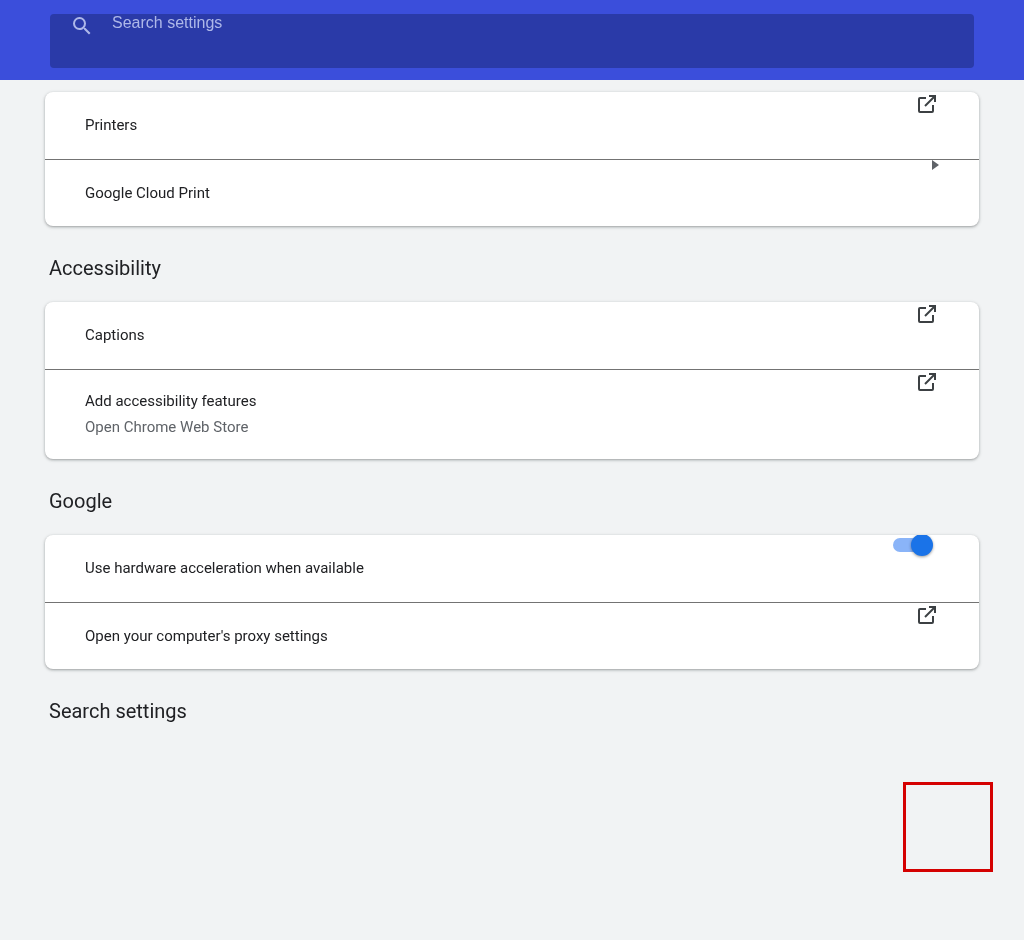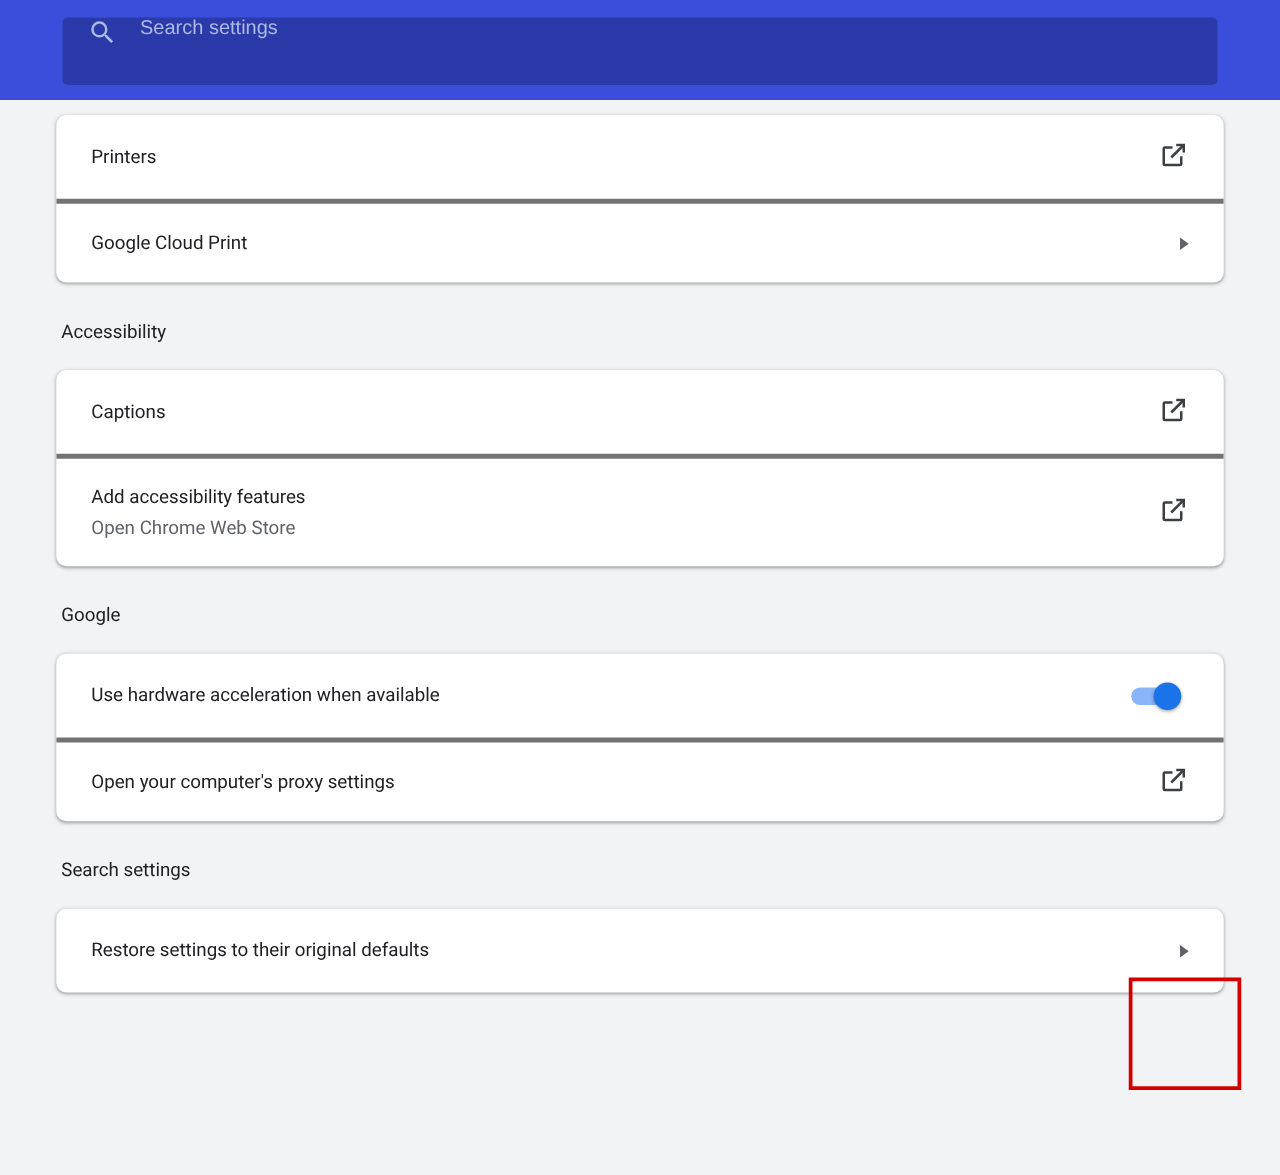--- a/index.html
+++ b/index.html
@@ -49,28 +49,27 @@
     }
     .card {
       background: #fff;
       border-radius: 8px;
       box-shadow: 0 1px 2px rgba(60,64,67,0.3), 0 1px 3px 1px rgba(60,64,67,0.15);
       overflow: hidden;
       margin-bottom: 30px;
     }
     .card-row {
       display: flex;
-      align-items: center;
       justify-content: space-between;
-      padding: 0 28px;
+      padding: 0 40px;
       min-height: 67px;
       cursor: pointer;
     }
     .card-row + .card-row {
-      border-top: 4px solid #737373;
+      border-top: 1px solid #737373;
     }
     .row-text {
       display: flex;
       flex-direction: column;
       justify-content: center;
     }
     .row-title {
       font-size: 15px;
       color: #202124;
       line-height: 1.5;
@@ -79,21 +78,21 @@
       font-size: 15px;
       color: #5f6368;
       line-height: 1.6;
       margin-top: 2px;
     }
     .card-row.two-line {
       min-height: 90px;
       gap: 40px;
     }
     .section-header {
-      font-size: 15px;
+      font-size: 20px;
       color: #202124;
       margin: 28px 0 22px 4px;
     }
     .icon-external {
       width: 24px;
       height: 24px;
       fill: none;
       stroke: #3c4043;
       stroke-width: 2;
     }
@@ -220,24 +219,16 @@
         <svg class="icon-external" viewBox="0 0 24 24">
             <path d="M18 13v6a1 1 0 01-1 1H5a1 1 0 01-1-1V7a1 1 0 011-1h6"></path>
             <path d="M14 4h6v6"></path>
             <path d="M10 14L20 4"></path>
           </svg>
       </span>
     </div>
   </div>
 
   <div class="section-header">Search settings</div>
-  <div class="card" style="position:relative;">
-    <div class="card-row">
-      <div class="row-text">
-          <span class="row-title">Restore settings to their original defaults</span>
-        </div>
-      <span class="chevron-right"></span>
-    </div>
-  </div>
 
 </div>
 
 <div class="highlight-box" style="top:782px;left:903px;width:90px;height:90px;"></div>
 
 </body></html>

